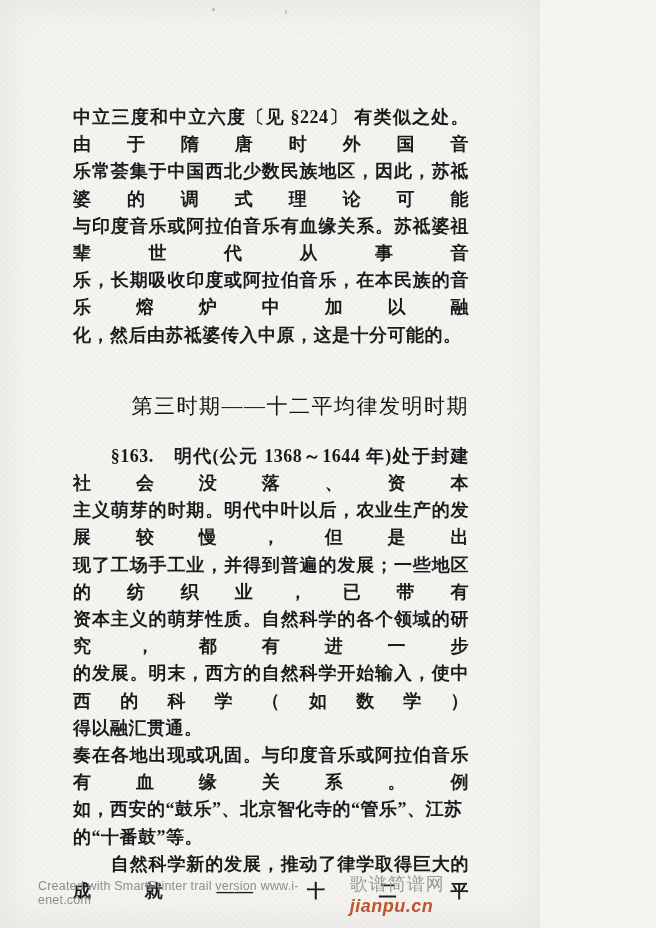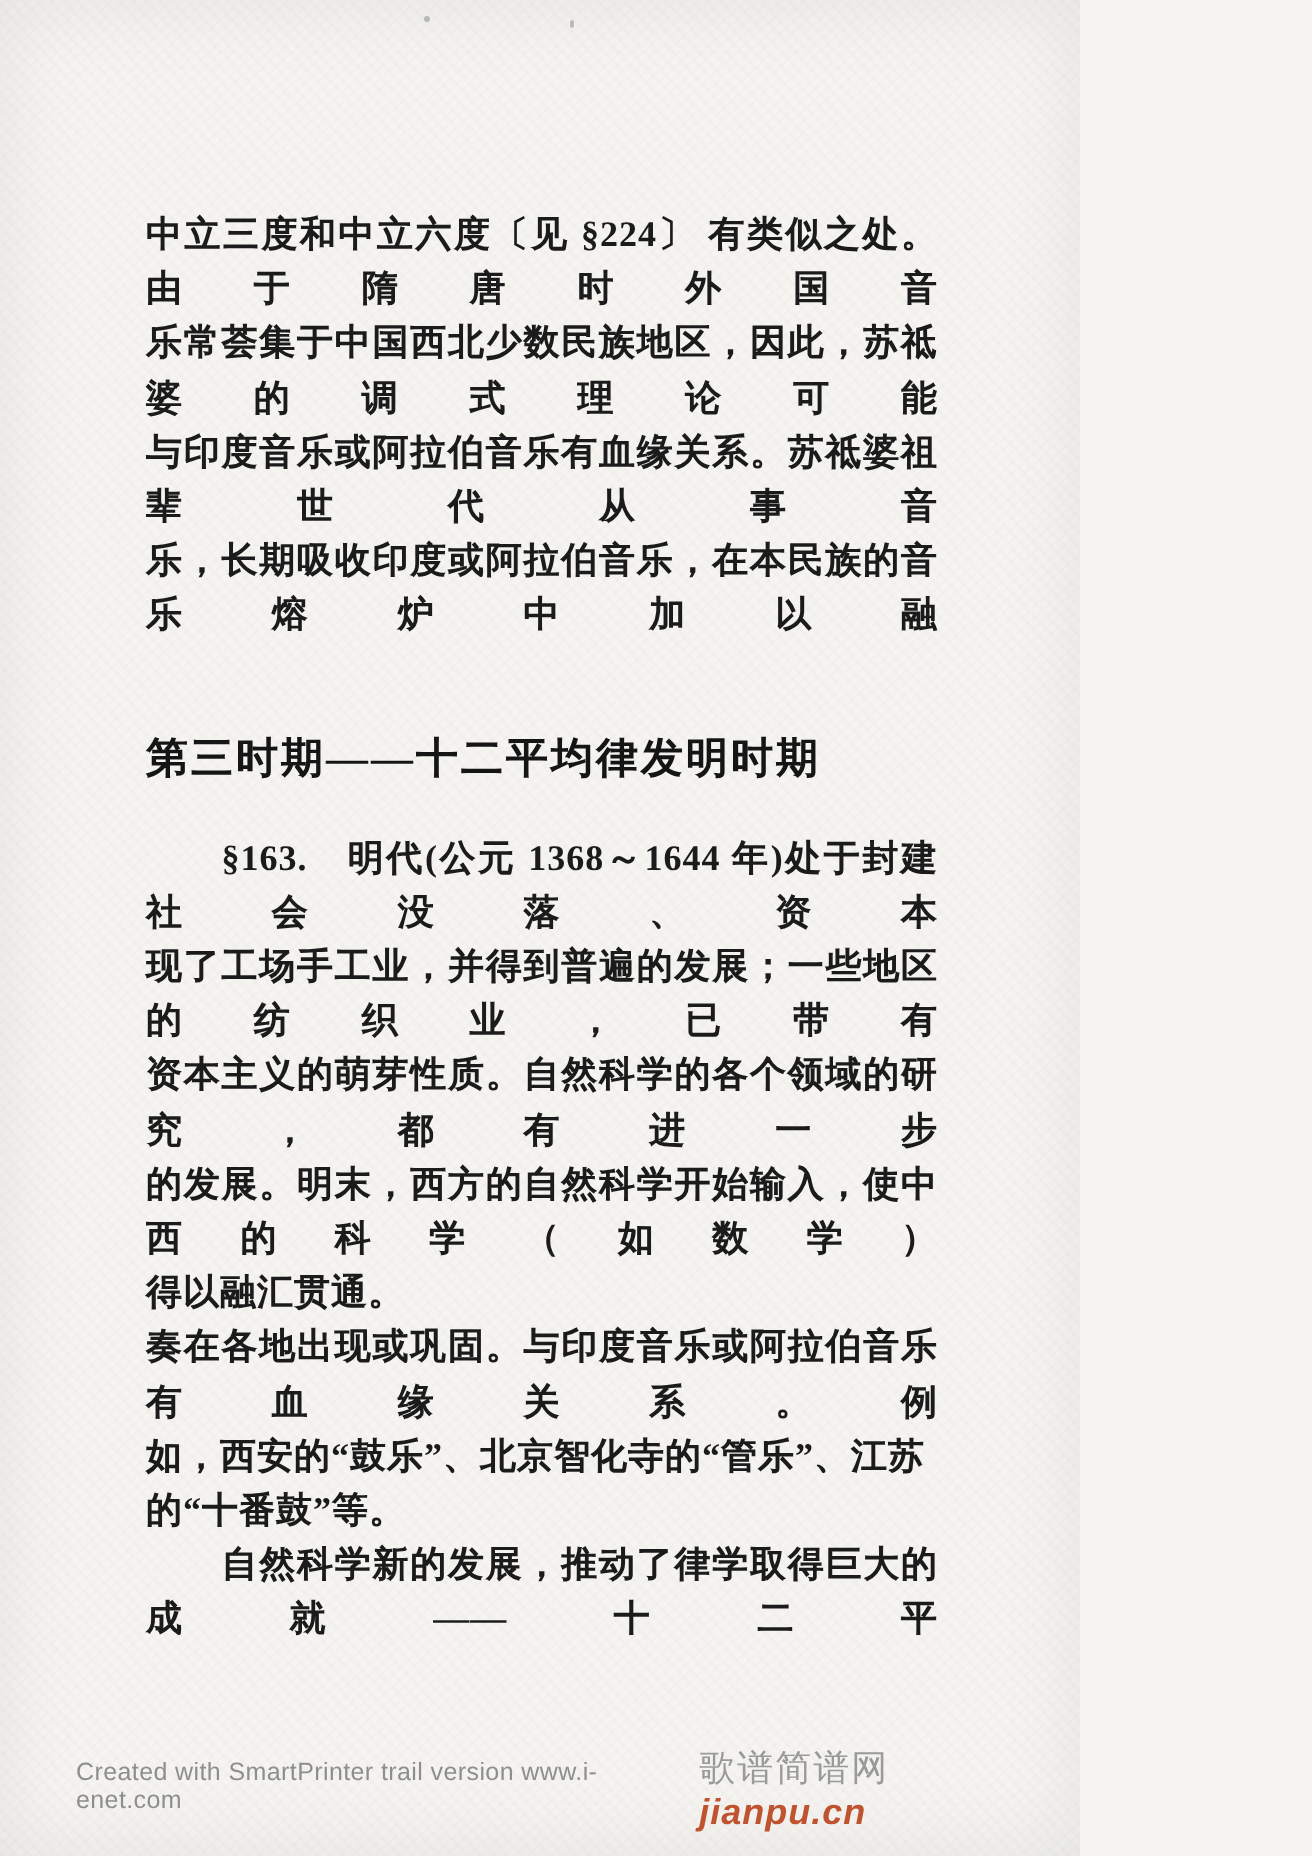--- a/index.html
+++ b/index.html
@@ -34,22 +34,22 @@
     color: #1b1b1b;
     text-rendering: optimizeLegibility;
   }
   .j { text-align: justify; text-align-last: justify; }
   .indent { text-indent: 2.1em; }
 
   .heading {
     margin: 42px 0 21px 0;
     font-size: 21px;
     line-height: 31px;
-    font-weight: bold;
-    text-align: left;
+    font-weight: normal;
+    text-align: right;
     letter-spacing: 1.5px;
     color: #151515;
   }
 
   .footer {
     position: absolute;
     left: 0; right: 0; bottom: 11px;
     display: flex;
     justify-content: center;
     align-items: baseline;
@@ -67,26 +67,28 @@
 <div class="page">
 
   <span class="speck s1"></span>
   <span class="speck s2"></span>
 
   <section>
     <div class="ln j">中立三度和中立六度〔见 §224〕 有类似之处。由于隋唐时外国音</div>
     <div class="ln j">乐常荟集于中国西北少数民族地区，因此，苏祗婆的调式理论可能</div>
     <div class="ln j">与印度音乐或阿拉伯音乐有血缘关系。苏祗婆祖辈世代从事音</div>
     <div class="ln j">乐，长期吸收印度或阿拉伯音乐，在本民族的音乐熔炉中加以融</div>
+    <div class="ln">化，然后由苏祗婆传入中原，这是十分可能的。</div>
   </section>
 
   <h1 class="heading">第三时期——十二平均律发明时期</h1>
 
   <section>
     <div class="ln j indent">§163.　明代(公元 1368～1644 年)处于封建社会没落、资本</div>
+    <div class="ln j">主义萌芽的时期。明代中叶以后，农业生产的发展较慢，但是出</div>
     <div class="ln j">现了工场手工业，并得到普遍的发展；一些地区的纺织业，已带有</div>
     <div class="ln j">资本主义的萌芽性质。自然科学的各个领域的研究，都有进一步</div>
     <div class="ln j">的发展。明末，西方的自然科学开始输入，使中西的科学（如数学）</div>
     <div class="ln">得以融汇贯通。</div>
   </section>
 
   <section>
     <div class="ln j">奏在各地出现或巩固。与印度音乐或阿拉伯音乐有血缘关系。例</div>
     <div class="ln">如，西安的“鼓乐”、北京智化寺的“管乐”、江苏的“十番鼓”等。</div>
   </section>

